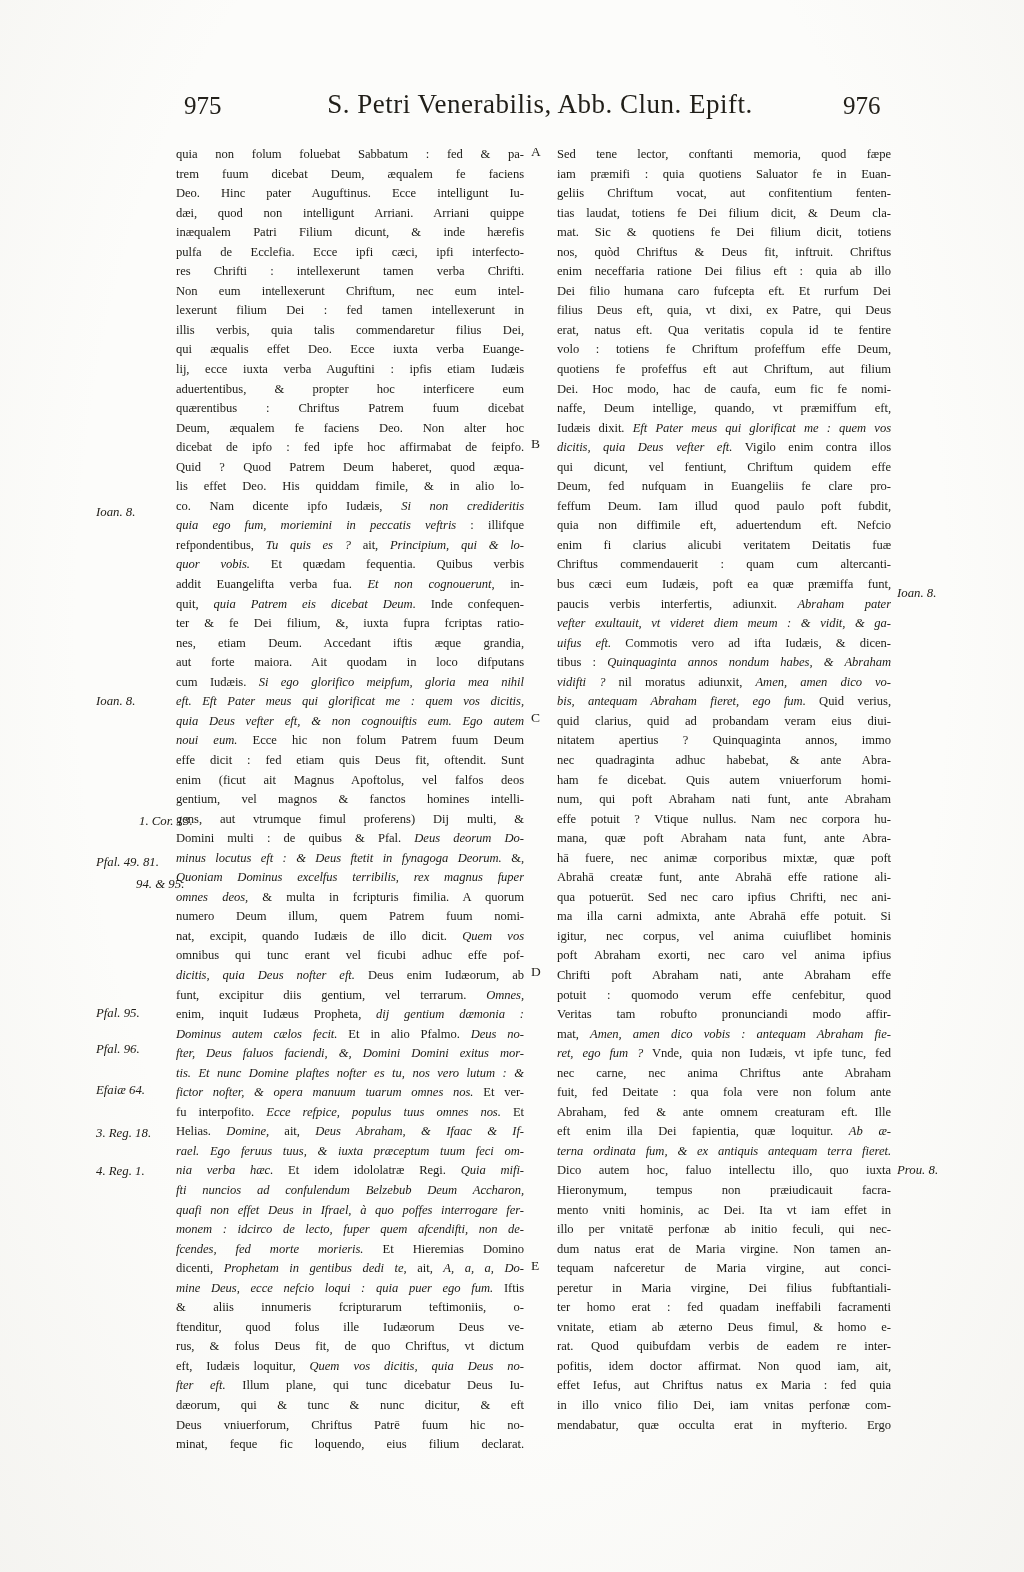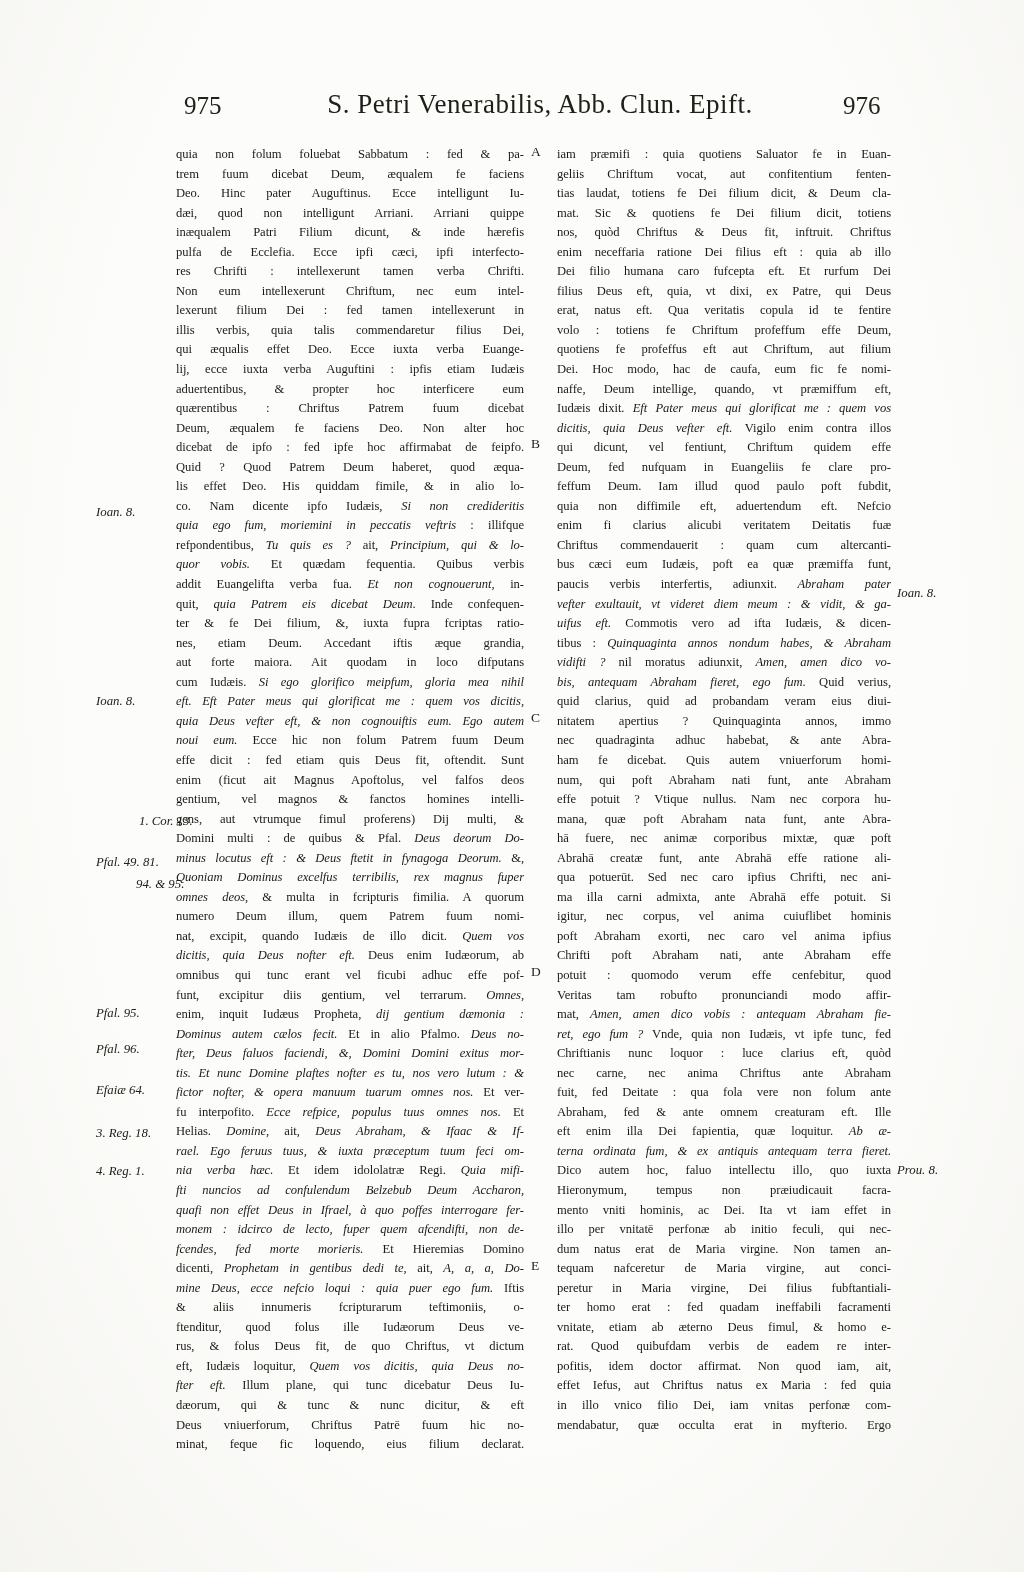--- a/index.html
+++ b/index.html
@@ -103,22 +103,22 @@
       <div class="tline"><span>effe dicit : fed etiam quis Deus fit, oftendit. Sunt</span></div>
       <div class="tline"><span>enim (ficut ait Magnus Apoftolus, vel falfos deos</span></div>
       <div class="tline"><span>gentium, vel magnos &amp; fanctos homines intelli-</span></div>
       <div class="tline"><span>gens, aut vtrumque fimul proferens) Dij multi, &amp;</span></div>
       <div class="tline"><span>Domini multi : de quibus &amp; Pfal. </span><span class="it">Deus deorum Do-</span></div>
       <div class="tline"><span class="it">minus locutus eft : &amp; Deus ftetit in fynagoga Deorum.</span><span> &amp;,</span></div>
       <div class="tline"><span class="it">Quoniam Dominus excelfus terribilis, rex magnus fuper</span></div>
       <div class="tline"><span class="it">omnes deos,</span><span> &amp; multa in fcripturis fimilia. A quorum</span></div>
       <div class="tline"><span>numero Deum illum, quem Patrem fuum nomi-</span></div>
       <div class="tline"><span>nat, excipit, quando Iudæis de illo dicit. </span><span class="it">Quem vos</span></div>
+      <div class="tline"><span>omnibus qui tunc erant vel ficubi adhuc effe pof-</span></div>
       <div class="tline"><span class="it">dicitis, quia Deus nofter eft.</span><span> Deus enim Iudæorum, ab</span></div>
-      <div class="tline"><span>omnibus qui tunc erant vel ficubi adhuc effe pof-</span></div>
       <div class="tline"><span>funt, excipitur diis gentium, vel terrarum. </span><span class="it">Omnes,</span></div>
       <div class="tline"><span>enim, inquit Iudæus Propheta, </span><span class="it">dij gentium dæmonia :</span></div>
       <div class="tline"><span class="it">Dominus autem cælos fecit.</span><span> Et in alio Pfalmo. </span><span class="it">Deus no-</span></div>
       <div class="tline"><span class="it">fter, Deus faluos faciendi, &amp;, Domini Domini exitus mor-</span></div>
       <div class="tline"><span class="it">tis. Et nunc Domine plaftes nofter es tu, nos vero lutum : &amp;</span></div>
       <div class="tline"><span class="it">fictor nofter, &amp; opera manuum tuarum omnes nos.</span><span> Et ver-</span></div>
       <div class="tline"><span>fu interpofito. </span><span class="it">Ecce refpice, populus tuus omnes nos.</span><span> Et</span></div>
       <div class="tline"><span>Helias. </span><span class="it">Domine,</span><span> ait, </span><span class="it">Deus Abraham, &amp; Ifaac &amp; If-</span></div>
       <div class="tline"><span class="it">rael. Ego feruus tuus, &amp; iuxta præceptum tuum feci om-</span></div>
       <div class="tline"><span class="it">nia verba hæc.</span><span> Et idem idololatræ Regi. </span><span class="it">Quia mifi-</span></div>
@@ -140,20 +140,21 @@
 
   <div id="markers">
       <div class="marker" style="top: 144px;">A</div>
       <div class="marker" style="top: 436px;">B</div>
       <div class="marker" style="top: 710px;">C</div>
       <div class="marker" style="top: 964px;">D</div>
       <div class="marker" style="top: 1258px;">E</div>
     </div>
 
   <div class="col" id="col-right">
+      <div class="tline"><span>Sed tene lector, conftanti memoria, quod fæpe</span></div>
       <div class="tline"><span>iam præmifi : quia quotiens Saluator fe in Euan-</span></div>
       <div class="tline"><span>geliis Chriftum vocat, aut confitentium fenten-</span></div>
       <div class="tline"><span>tias laudat, totiens fe Dei filium dicit, &amp; Deum cla-</span></div>
       <div class="tline"><span>mat. Sic &amp; quotiens fe Dei filium dicit, totiens</span></div>
       <div class="tline"><span>nos, quòd Chriftus &amp; Deus fit, inftruit. Chriftus</span></div>
       <div class="tline"><span>enim neceffaria ratione Dei filius eft : quia ab illo</span></div>
       <div class="tline"><span>Dei filio humana caro fufcepta eft. Et rurfum Dei</span></div>
       <div class="tline"><span>filius Deus eft, quia, vt dixi, ex Patre, qui Deus</span></div>
       <div class="tline"><span>erat, natus eft. Qua veritatis copula id te fentire</span></div>
       <div class="tline"><span>volo : totiens fe Chriftum profeffum effe Deum,</span></div>
@@ -186,21 +187,20 @@
       <div class="tline"><span>Abrahā creatæ funt, ante Abrahā effe ratione ali-</span></div>
       <div class="tline"><span>qua potuerūt. Sed nec caro ipfius Chrifti, nec ani-</span></div>
       <div class="tline"><span>ma illa carni admixta, ante Abrahā effe potuit. Si</span></div>
       <div class="tline"><span>igitur, nec corpus, vel anima cuiuflibet hominis</span></div>
       <div class="tline"><span>poft Abraham exorti, nec caro vel anima ipfius</span></div>
       <div class="tline"><span>Chrifti poft Abraham nati, ante Abraham effe</span></div>
       <div class="tline"><span>potuit : quomodo verum effe cenfebitur, quod</span></div>
       <div class="tline"><span>Veritas tam robufto pronunciandi modo affir-</span></div>
       <div class="tline"><span>mat, </span><span class="it">Amen, amen dico vobis : antequam Abraham fie-</span></div>
       <div class="tline"><span class="it">ret, ego fum ?</span><span> Vnde, quia non Iudæis, vt ipfe tunc, fed</span></div>
-      <div class="tline"><span>Chriftianis nunc loquor : luce clarius eft, quòd</span></div>
       <div class="tline"><span>nec carne, nec anima Chriftus ante Abraham</span></div>
       <div class="tline"><span>fuit, fed Deitate : qua fola vere non folum ante</span></div>
       <div class="tline"><span>Abraham, fed &amp; ante omnem creaturam eft. Ille</span></div>
       <div class="tline"><span>eft enim illa Dei fapientia, quæ loquitur. </span><span class="it">Ab æ-</span></div>
       <div class="tline"><span class="it">terna ordinata fum, &amp; ex antiquis antequam terra fieret.</span></div>
       <div class="tline"><span>Dico autem hoc, faluo intellectu illo, quo iuxta</span></div>
       <div class="tline"><span>Hieronymum, tempus non præiudicauit facra-</span></div>
       <div class="tline"><span>mento vniti hominis, ac Dei. Ita vt iam effet in</span></div>
       <div class="tline"><span>illo per vnitatē perfonæ ab initio feculi, qui nec-</span></div>
       <div class="tline"><span>dum natus erat de Maria virgine. Non tamen an-</span></div>

